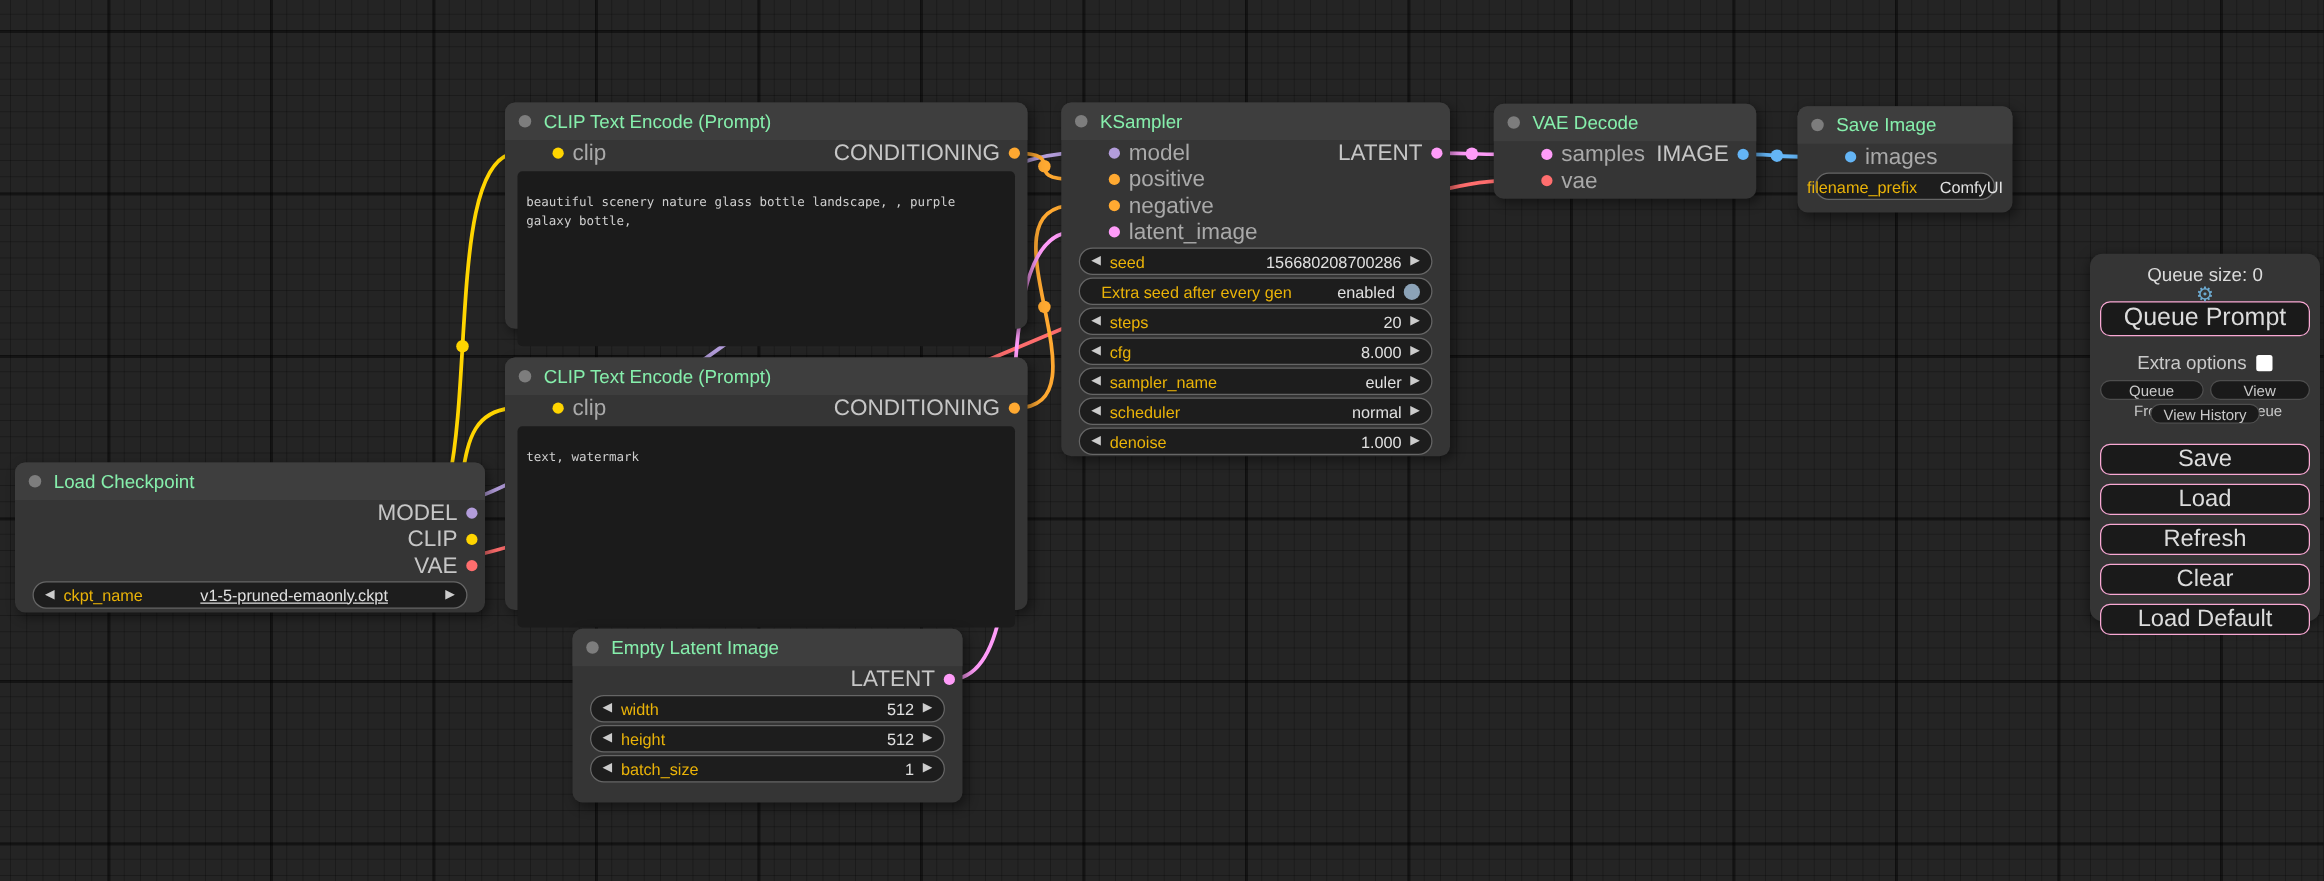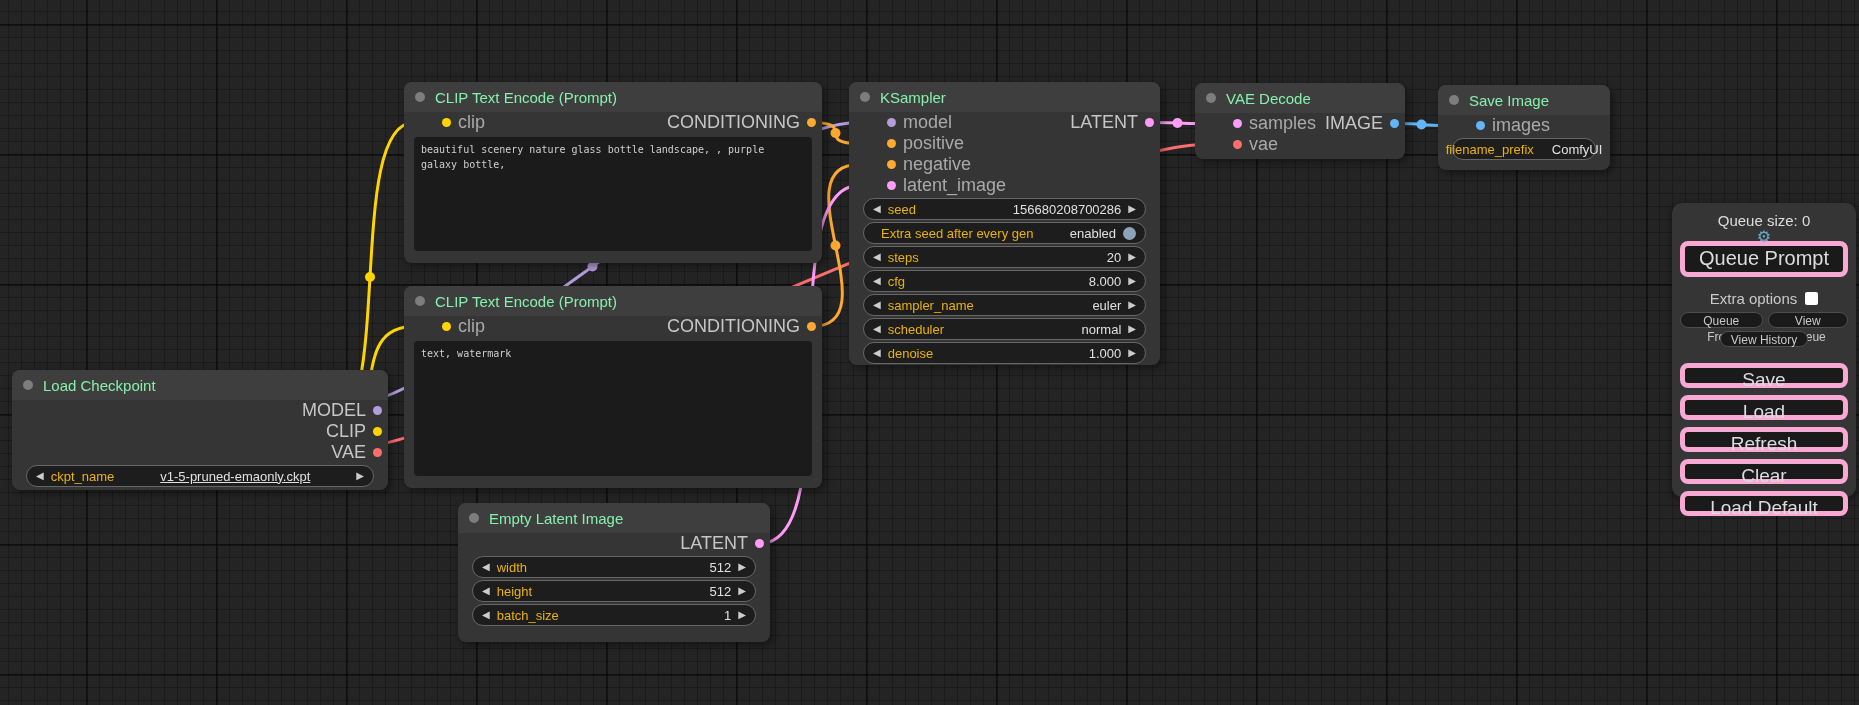--- a/index.html
+++ b/index.html
@@ -29,35 +29,35 @@
   .sdot{width:9px;height:9px;border-radius:50%;flex:0 0 auto;background:#888;}
   .widget{height:20px;margin:2px 14px;background:#1d1d1d;border:1px solid #666;
           border-radius:11px;display:flex;align-items:center;padding:0 9px;
           font-size:13px;gap:7px;color:#9a9a9a;}
   .widget .arr{color:#ccc;font-size:10px;line-height:1;}
   .widget .wl{color:#eab308;white-space:nowrap;}
   .widget .wv{color:#e0e0e0;margin-left:auto;white-space:nowrap;}
   .widget.center{justify-content:center;gap:18px;}
   .widget.center .wv{margin-left:0;}
   .toggle-circle{width:13px;height:13px;border-radius:50%;flex:0 0 auto;}
-  .prompt{margin:4px 10px;background:#1b1b1b;border-radius:4px;padding:5px 7px;
+  .prompt{margin:4px 10px;background:#1b1b1b;border-radius:4px;padding:18px 7px;
           font-family:"DejaVu Sans Mono",monospace;font-size:10px;line-height:15px;
           color:#cfcfcf;white-space:pre-wrap;word-break:break-word;overflow:hidden;}
   
   .menu{position:absolute;z-index:3;left:1672px;top:203px;width:184px;height:294px;
         background:#353535;border-radius:10px;box-shadow:0 3px 10px rgba(0,0,0,.5);
         padding:9px 8px 8px 8px;box-sizing:border-box;color:#ddd;}
   .menu-header{display:flex;align-items:center;height:20px;margin-bottom:9px;flex-direction:column;}
   .drag-handle{width:10px;height:16px;margin-left:3px;
         background-image:radial-gradient(#8a8a8a 1.2px, transparent 1.5px);
         background-size:5px 6px;background-position:0 1px;}
   .queue-size{flex:1;text-align:center;font-size:15px;color:#dcdcdc;}
   .gear{font-size:16px;line-height:1;cursor:pointer;}
   .mbtn{display:block;width:100%;box-sizing:border-box;background:#1a1a1a;
-        border:5px solid #f9a8d4;border-radius:8px;color:#dcdcdc;font-size:19px;
+        border:1px solid #f9a8d4;border-radius:8px;color:#dcdcdc;font-size:19px;
         font-family:"Liberation Sans",sans-serif;text-align:center;
         padding:1px 0 2px 0;cursor:pointer;}
   .mbtn.big{font-size:20px;margin-bottom:12px;}
   .mbtn.stack{margin-bottom:7px;height:25px;}
   .extra-row{display:flex;align-items:center;justify-content:center;gap:8px;
         font-size:15px;color:#c9c9c9;height:18px;margin-bottom:5px;}
   .checkbox{width:13px;height:13px;background:#fff;border-radius:2px;cursor:pointer;}
   .small-row{display:flex;justify-content:center;gap:5px;margin-bottom:3px;}
   .sbtn{background:#1a1a1a;border:1px solid #4e4e4e;border-radius:10px;color:#c9c9c9;
         font-size:12px;padding:0 10px;height:16px;line-height:16px;cursor:pointer;

